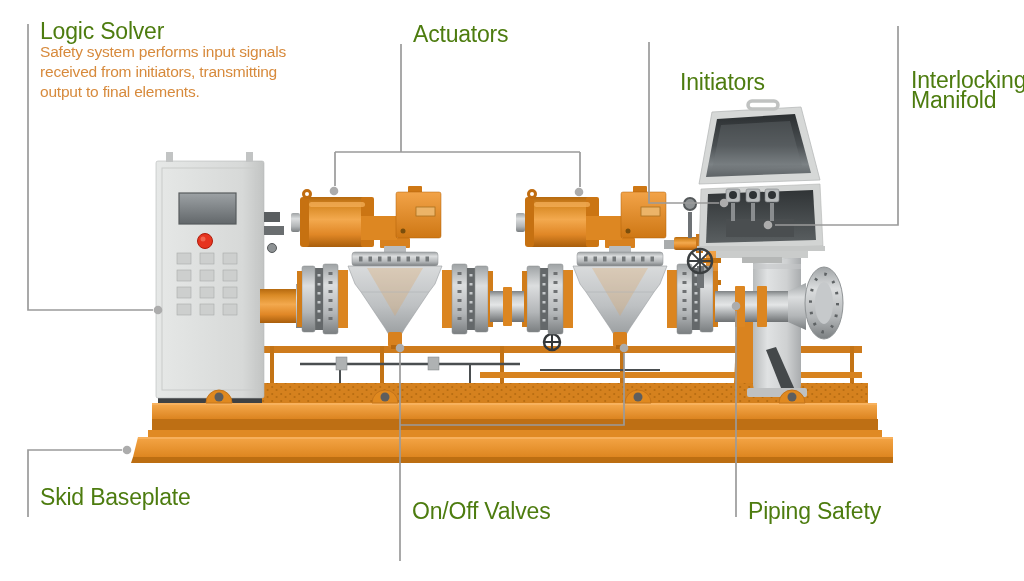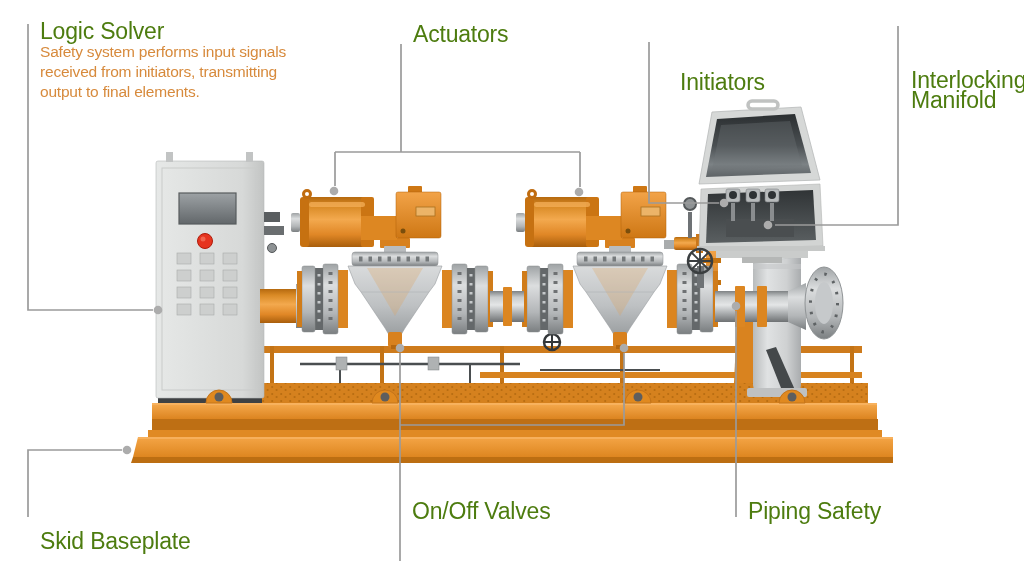--- a/index.html
+++ b/index.html
@@ -313,21 +313,21 @@
   </div>
 
   <div class="callout" style="left:680px;top:24px;margin-top:48px;">
     <div class="cap-title">Initiators</div>
   </div>
 
   <div class="callout w100" style="left:911px;top:24px;">
     <div class="cap-title w100">Interlocking Manifold</div>
   </div>
 
-  <div class="callout" style="left:40px;top:531px;">
+  <div class="callout" style="left:40px;top:487px;">
     <div class="cap-title">Skid Baseplate</div>
   </div>
 
   <div class="callout" style="left:412px;top:501px;">
     <div class="cap-title">On/Off Valves</div>
   </div>
 
   <div class="callout" style="left:748px;top:501px;">
     <div class="cap-title">Piping Safety</div>
   </div>

